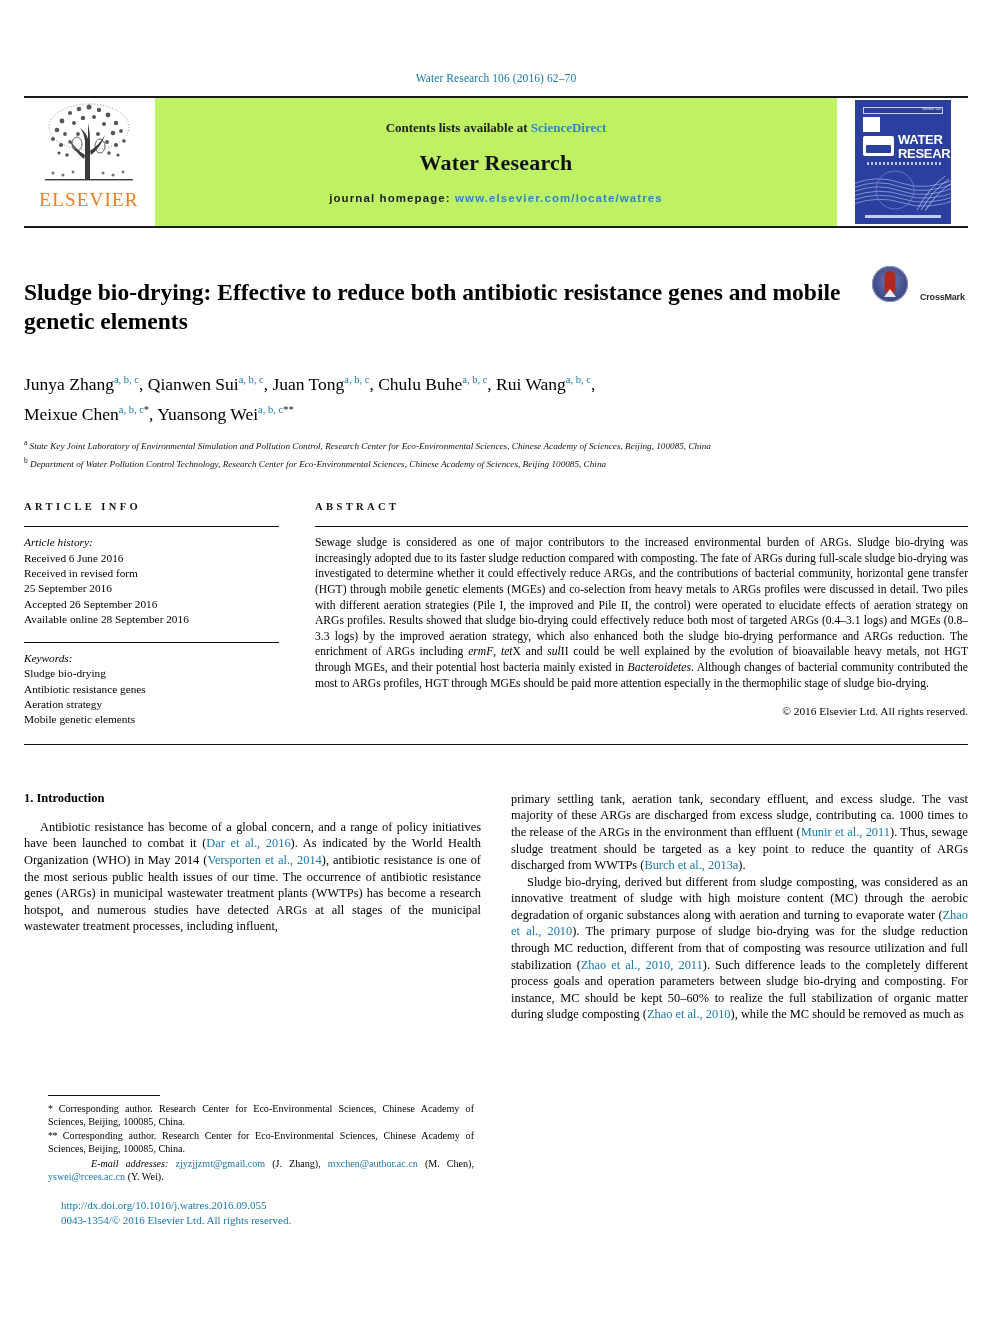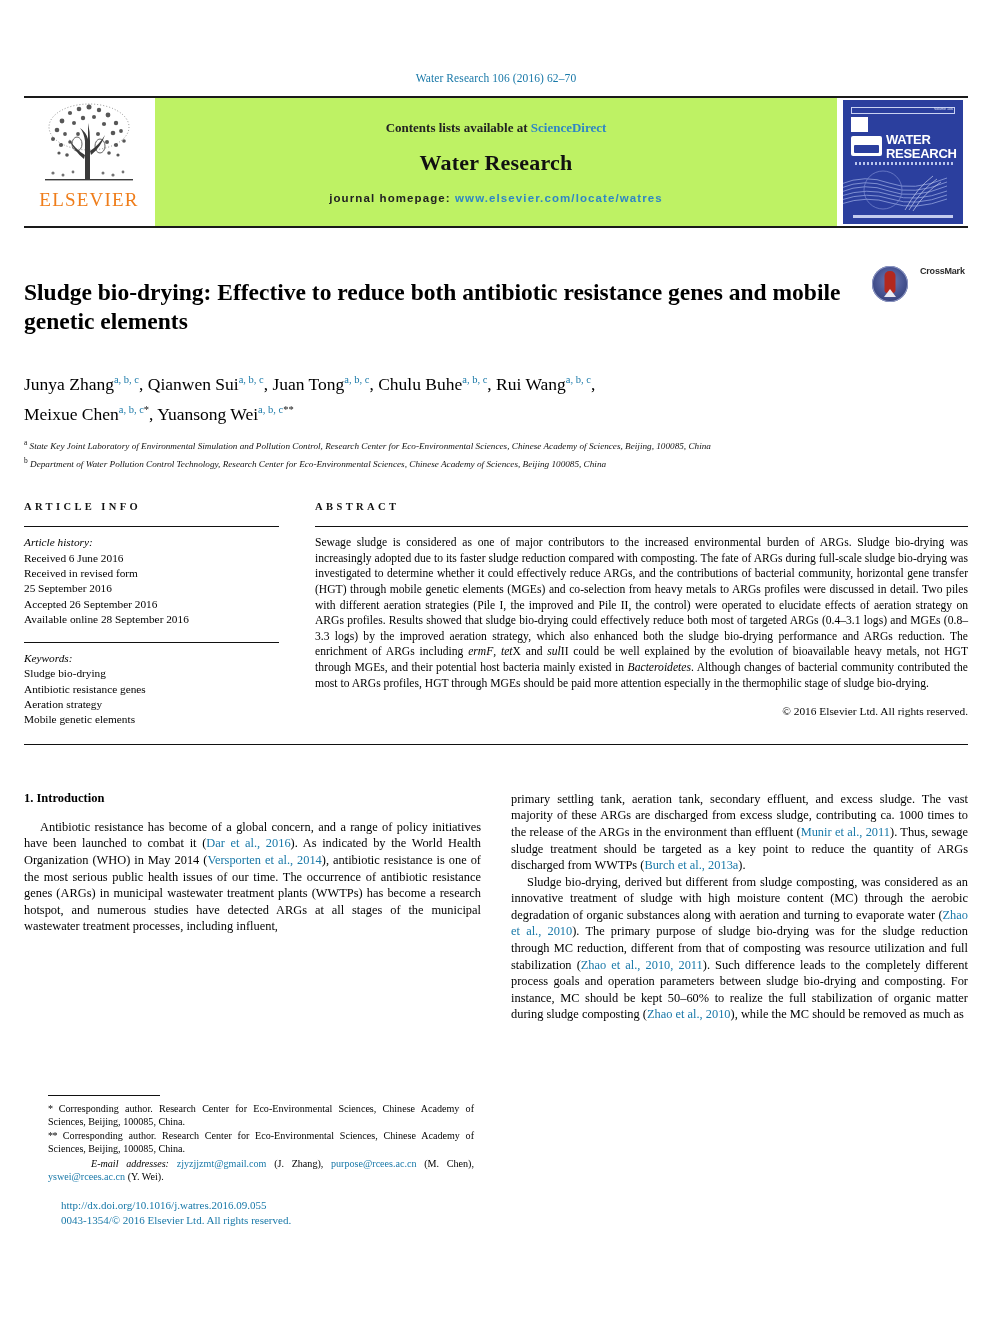--- a/index.html
+++ b/index.html
@@ -102,21 +102,21 @@
     color: #2f86c5;
   }
   .cover-block {
     width: 130px;
     flex: 0 0 130px;
     display: flex;
     align-items: center;
     justify-content: center;
   }
   .cover-img {
-    width: 120px;
+    width: 96px;
     height: 124px;
     background: #2b3f9e;
     position: relative;
     overflow: hidden;
   }
   .cover-topbar {
     position: absolute;
     left: 8px; right: 8px; top: 7px;
     height: 7px;
     border: 1px solid #c9d2f2;
@@ -188,21 +188,21 @@
     flex: 1 1 auto;
     font-size: 23.5px;
     line-height: 29px;
     font-family: "Liberation Serif", serif;
     color: #000;
     padding-right: 16px;
   }
   .crossmark {
     flex: 0 0 96px;
     display: flex;
-    align-items: flex-start;
+    align-items: flex-end;
     gap: 12px;
     padding-top: 4px;
   }
   .cm-logo {
     width: 36px; height: 36px;
     border-radius: 50%;
     background: radial-gradient(circle at 50% 42%, #6f7bb5 0%, #44518e 55%, #2b3566 100%);
     position: relative;
     box-shadow: inset 0 0 0 1px #8d97c4;
   }
@@ -544,21 +544,21 @@
     <div class="col">
       <p class="para" style="text-indent:0"><span>primary settling tank, aeration tank, secondary effluent, and excess sludge. The vast majority of these ARGs are discharged from excess sludge, contributing ca. 1000 times to the release of the ARGs in the environment than effluent (</span><span class="ref">Munir et al., 2011</span><span>). Thus, sewage sludge treatment should be targeted as a key point to reduce the quantity of ARGs discharged from WWTPs (</span><span class="ref">Burch et al., 2013a</span><span>).</span></p>
       <p class="para"><span>Sludge bio-drying, derived but different from sludge composting, was considered as an innovative treatment of sludge with high moisture content (MC) through the aerobic degradation of organic substances along with aeration and turning to evaporate water (</span><span class="ref">Zhao et al., 2010</span><span>). The primary purpose of sludge bio-drying was for the sludge reduction through MC reduction, different from that of composting was resource utilization and full stabilization (</span><span class="ref">Zhao et al., 2010, 2011</span><span>). Such difference leads to the completely different process goals and operation parameters between sludge bio-drying and composting. For instance, MC should be kept 50–60% to realize the full stabilization of organic matter during sludge composting (</span><span class="ref">Zhao et al., 2010</span><span>), while the MC should be removed as much as</span></p>
     </div>
   </div>
 
   <div class="footnotes">
     <div class="fn-rule"></div>
     <div class="fn"><span class="star">*</span><span> Corresponding author. Research Center for Eco-Environmental Sciences, Chinese Academy of Sciences, Beijing, 100085, China.</span></div>
     <div class="fn"><span class="star">**</span><span> Corresponding author. Research Center for Eco-Environmental Sciences, Chinese Academy of Sciences, Beijing, 100085, China.</span></div>
-    <div class="fn fn-email"><i>E-mail addresses:</i> <span class="ref">zjyzjjzmt@gmail.com</span><span> (J. Zhang), </span><span class="ref">purpose@rcees.ac.cn</span><span> (M. Chen), </span><span class="ref">yswei@rcees.ac.cn</span><span> (Y. Wei).</span></div>
+    <div class="fn fn-email"><i>E-mail addresses:</i> <span class="ref">zjyzjjzmt@gmail.com</span><span> (J. Zhang), </span><span class="ref">mxchen@author.ac.cn</span><span> (M. Chen), </span><span class="ref">yswei@rcees.ac.cn</span><span> (Y. Wei).</span></div>
   </div>
 
   <div class="doi-block">
     <div class="doi-link">http://dx.doi.org/10.1016/j.watres.2016.09.055</div>
     <div class="doi-link">0043-1354/© 2016 Elsevier Ltd. All rights reserved.</div>
   </div>
 
 </div>
 
 </body></html>

